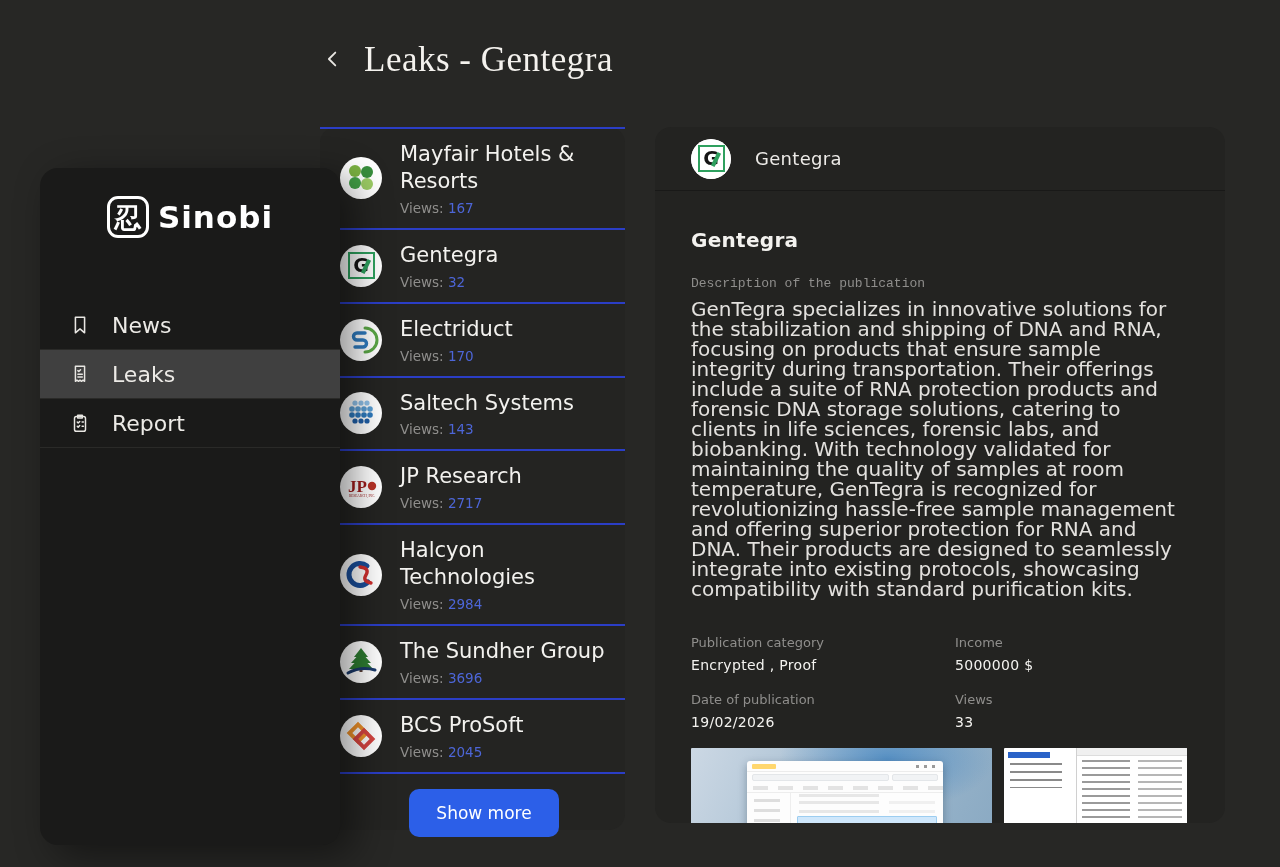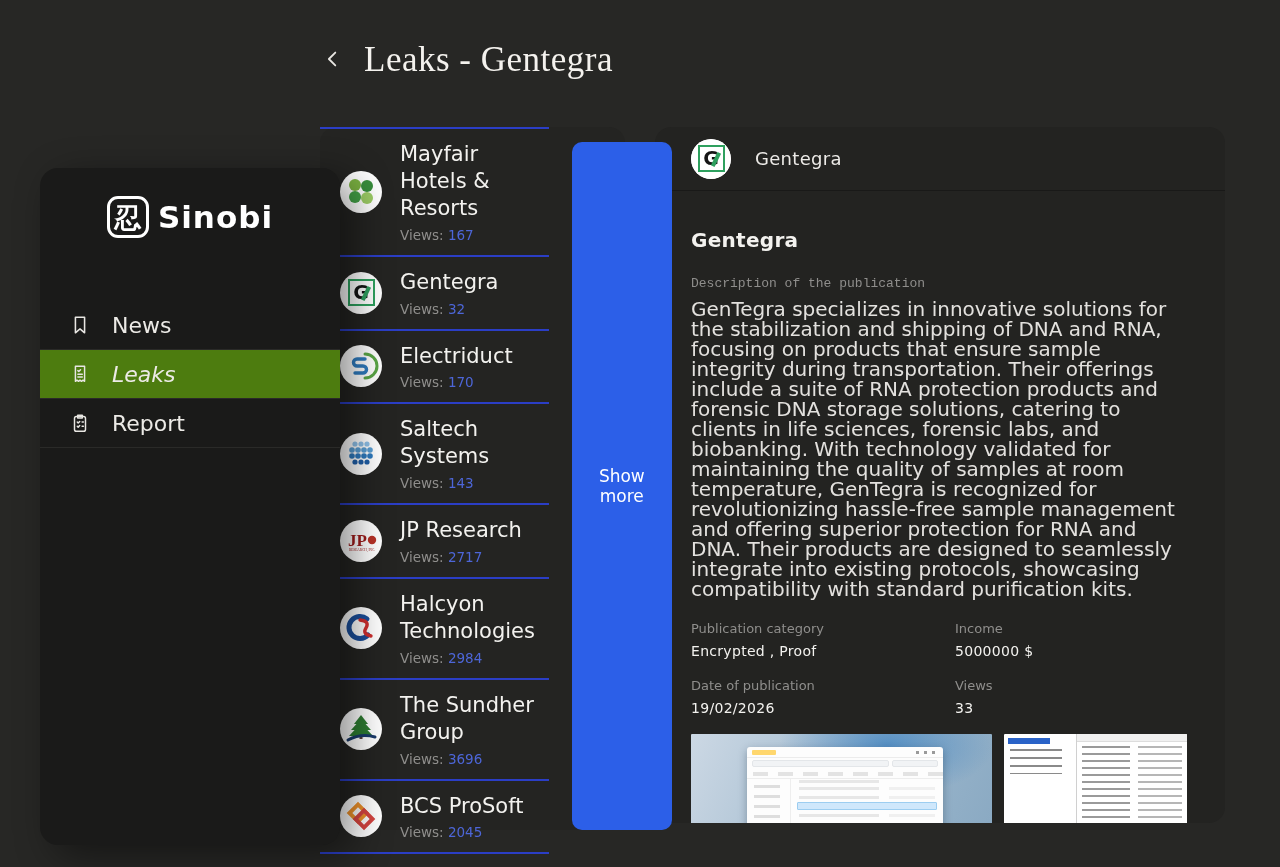--- a/index.html
+++ b/index.html
@@ -26,28 +26,28 @@
     width:42px; height:42px; border:3px solid #fff; border-radius:11px;
     display:flex; align-items:center; justify-content:center;
     font-size:27px; font-weight:700; color:#fff; line-height:1;
   }
   .logo-text { font-size:31px; font-weight:800; color:#fff; letter-spacing:1px; }
   .nav { position:absolute; top:133px; left:0; right:0; }
   .nav-item {
     display:flex; align-items:center; gap:20px; height:49px; padding-left:28px;
     border-bottom:1px solid #2a2a28; cursor:pointer; font-size:22px; color:#eceae6;
   }
-  .nav-item.active { background:#4d7c0f;font-style:italic; }
+  .nav-item.active { background:#404040; }
   .nav-icon { width:24px; height:24px; display:flex; align-items:center; justify-content:center; }
 
   
   .leak-panel {
     position:absolute; left:320px; top:127px; width:305px; height:703px;
     background:#242422; border-radius:16px; z-index:2;
-    display:flex; 
+    display:flex; flex-direction:column;
   }
   .leak-list { border-top:2px solid #2b3ec6; }
   .leak-item {
     display:flex; align-items:center; gap:18px;
     padding:12px 14px 12px 20px; border-bottom:2px solid #2b3ec6; cursor:pointer;
   }
   .avatar {
     width:42px; height:42px; border-radius:50%; background:#fff; flex:none;
     display:flex; align-items:center; justify-content:center; overflow:hidden;
   }
@@ -83,21 +83,21 @@
   .detail-header {
     display:flex; align-items:center; gap:24px; height:64px; padding:0 36px;
     border-bottom:1px solid #191918;
   }
   .detail-company { font-size:18px; color:#eceae7; letter-spacing:.3px; }
   .detail-body { padding:37px 36px 0; }
   .detail-title { font-size:20px; font-weight:700; margin:0 0 24px; letter-spacing:.3px; color:#f3f2ef; }
   .field-label { font-size:13px; color:#8f8e8c; }
   .desc-label { margin-bottom:8px;font-family:Liberation Mono, monospace; }
   .desc { font-size:20px; line-height:20px; color:#e3e1de; margin:0; max-width:500px; }
-  .meta-grid { display:grid; grid-template-columns:264px 1fr; margin-top:22px; row-gap:19px; }
+  .meta-grid { display:grid; grid-template-columns:264px 1fr; margin-top:36px; row-gap:19px; }
   .meta-value { font-size:14px; color:#f3f2ef; margin-top:7px; letter-spacing:.3px; }
 
   
   .screens { display:flex; gap:12px; margin-top:18px; }
   .thumb { position:relative; overflow:hidden; flex:none; cursor:pointer; border-radius:1px; }
 
   .thumb-explorer { width:301px; height:146px; background:linear-gradient(115deg,#ccd8e4,#9db8cd 55%,#87a7c1); }
   .te-sky { position:absolute; right:-10px; top:-44px; width:230px; height:110px;
     background:radial-gradient(ellipse at center, rgba(40,118,190,.6), rgba(40,118,190,0) 66%); }
   .te-window { position:absolute; left:56px; top:13px; width:196px; height:121px;

